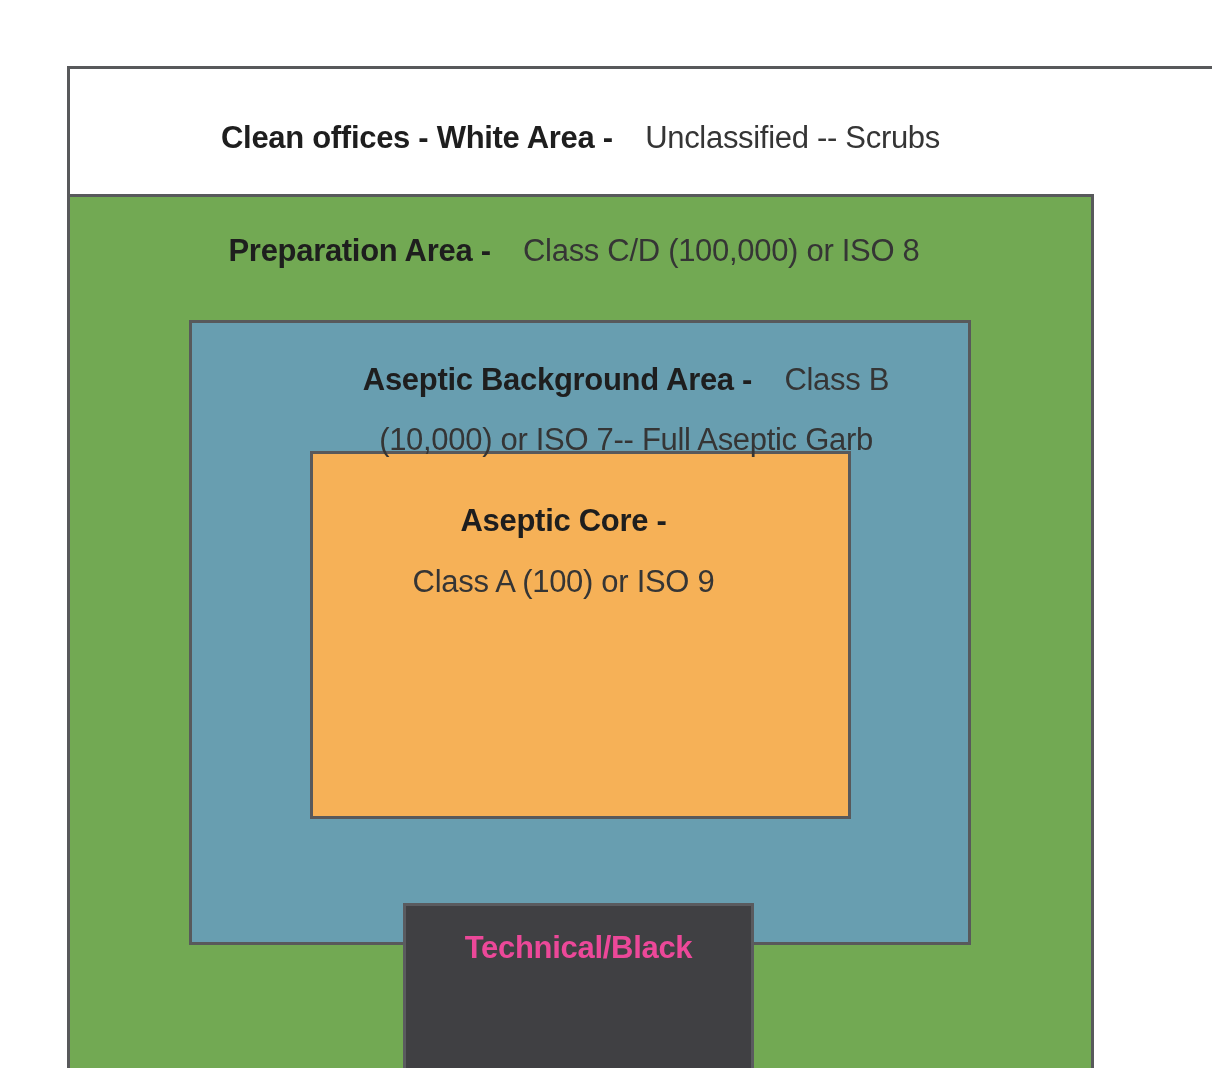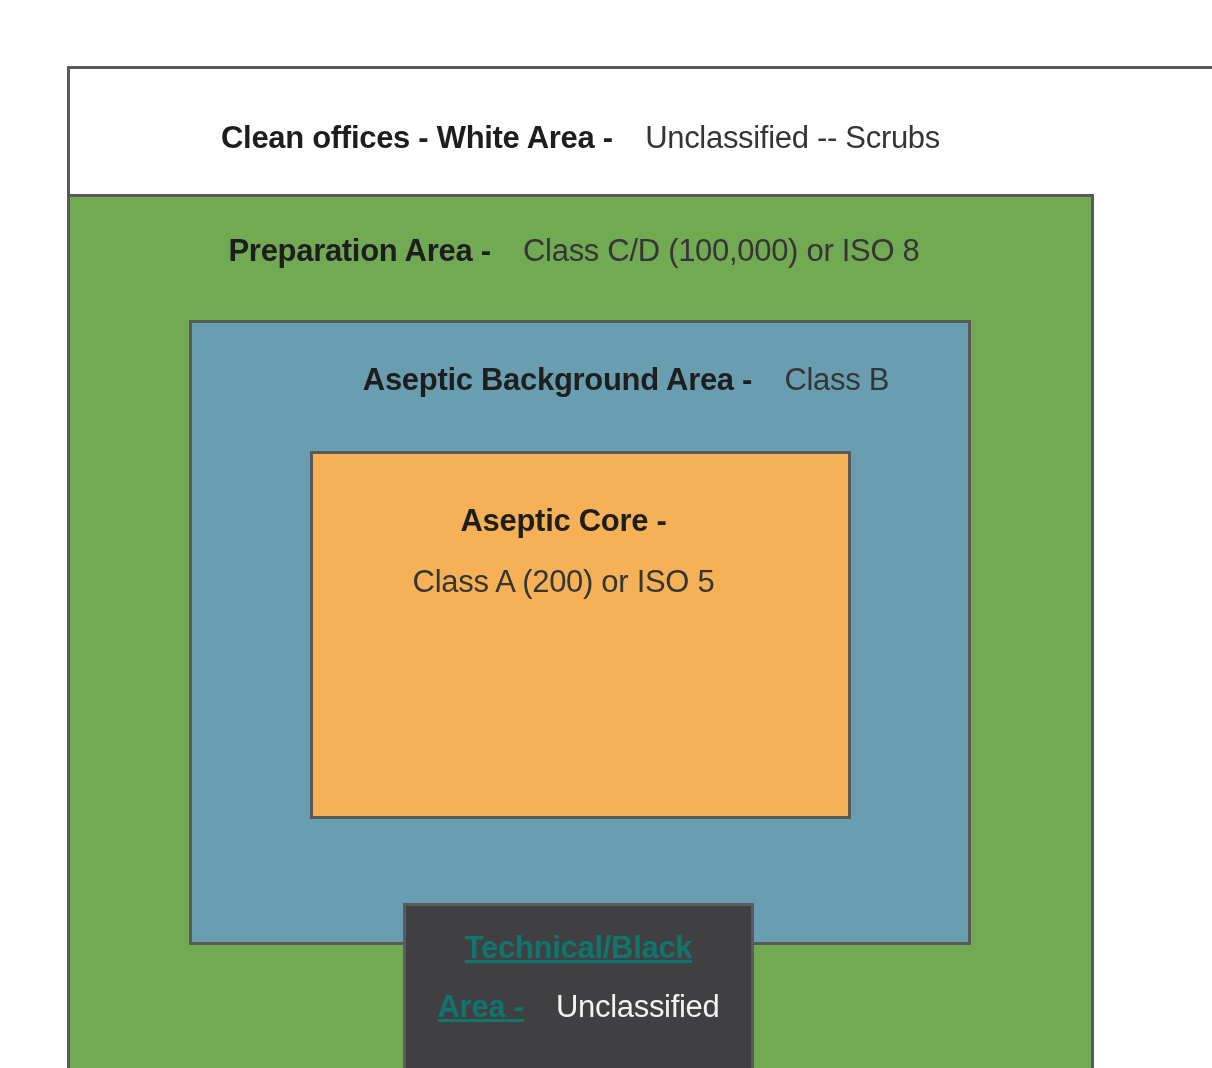--- a/index.html
+++ b/index.html
@@ -34,21 +34,21 @@
     font-size: 31px;
   }
   .label b, .label .bold { font-weight: 700; color: #1E1E1E; }
 
   .lbl-clean   { left: 19px;  top: 68px;  width: 1027px; line-height: 44px; }
   .lbl-prep    { left: 19px;  top: 166px; width: 1014px; line-height: 49px; }
   .lbl-bg      { left: 141px; top: 296px; width: 874px;  line-height: 48px; }
   .lbl-core    { left: 262px; top: 436px; width: 507px;  line-height: 49px; }
   .lbl-tech    { left: 355px; top: 864px; width: 351px;  line-height: 47px;
                  color: #F2F2F2; }
-  .lbl-tech b  { color: #0f766e; text-decoration: underline; }
+  .lbl-tech b  { color: #ec4899; }
 </style>
 </head>
 <body>
 
 <div class="stage">
 
   <div class="box outer-box"></div>
   <div class="box green-box" style="background-color: rgb(114, 169, 83);"></div>
   <div class="box blue-box" style="background-color: rgb(104, 158, 176);"></div>
   <div class="box orange-box" style="background-color: rgb(246, 177, 87);"></div>
@@ -63,34 +63,31 @@
       <b>Preparation Area -</b>
       <span>Class C/D (100,000) or ISO 8</span>
     </div>
   </div>
 
   <div class="label lbl-bg">
     <div>
       <b>Aseptic Background Area -</b>
       <span>Class B</span>
     </div>
+    <div>(10,000) or ISO 7-- Full Aseptic Garb</div>
   </div>
 
   <div class="label lbl-core">
     <div>
       <b>Aseptic Core -</b>
     </div>
-    <div>Class A (200) or ISO 5</div>
+    <div>Class A (100) or ISO 9</div>
   </div>
 
   <div class="box dark-box" style="background-color: rgb(64, 64, 67);"></div>
 
   <div class="label lbl-tech">
     <div>
       <b>Technical/Black</b>
     </div>
-    <div>
-      <b>Area -</b>
-      <span>Unclassified</span>
-    </div>
   </div>
 
 </div>
 
 </body></html>

